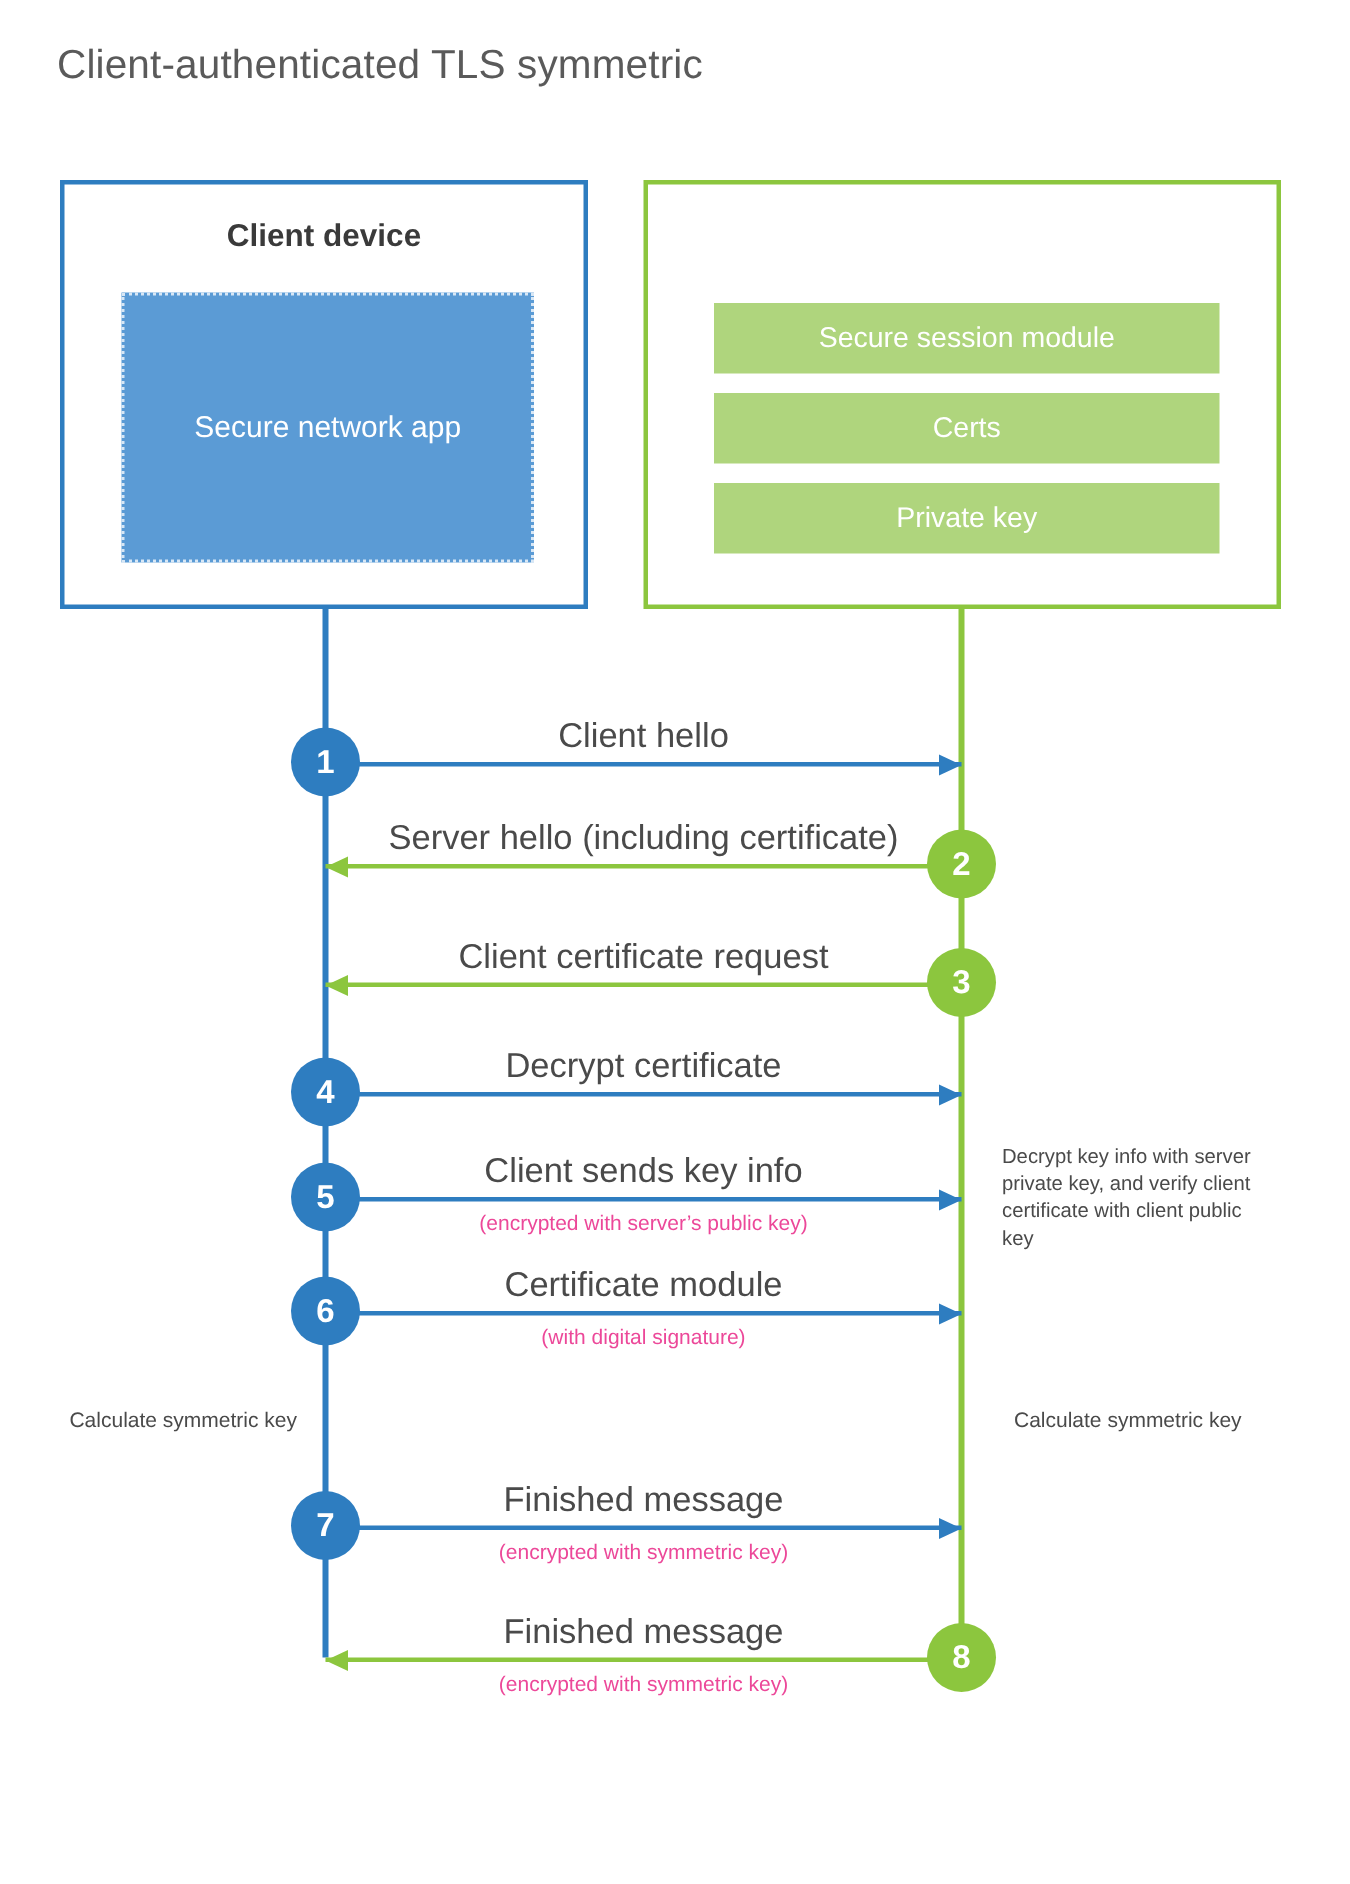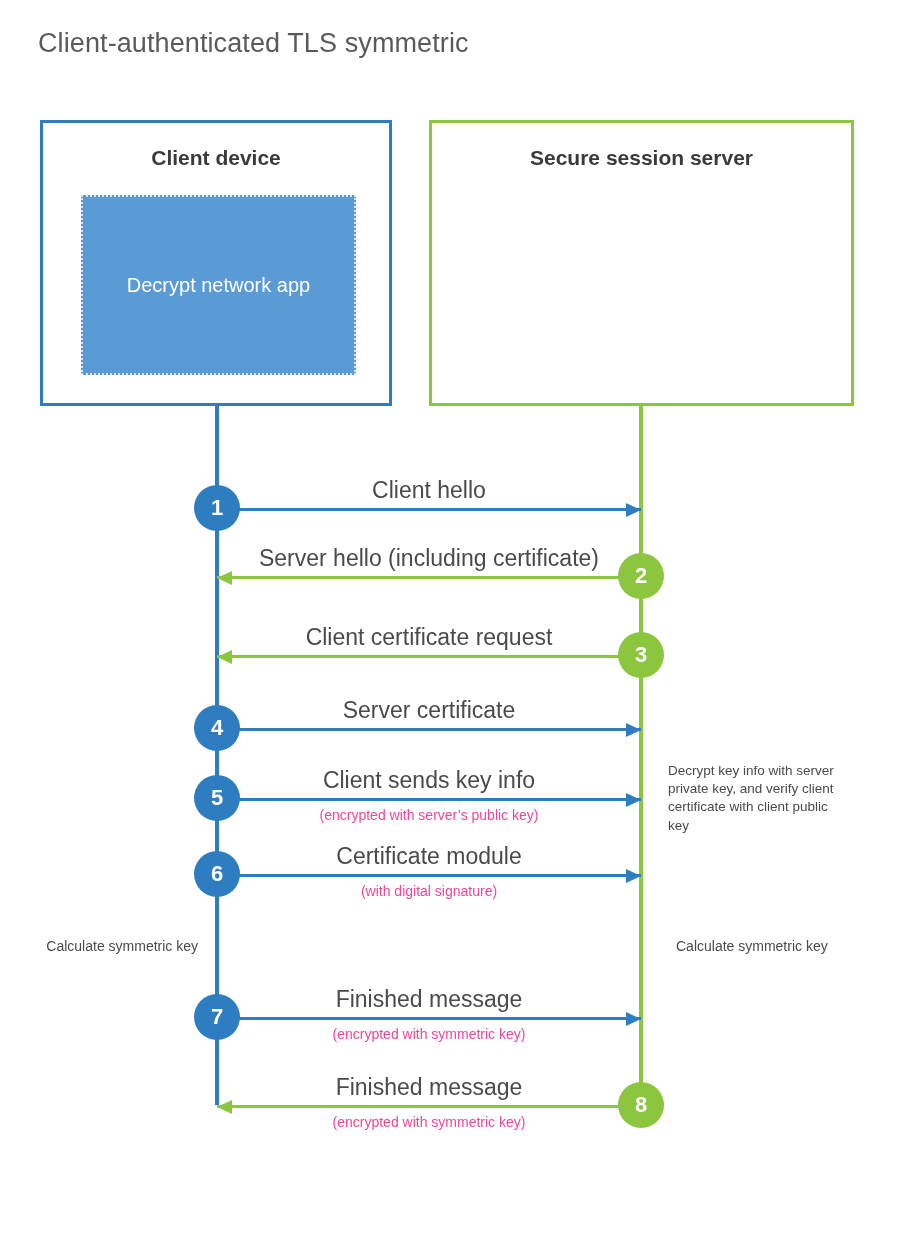--- a/index.html
+++ b/index.html
@@ -207,25 +207,29 @@
     font-size: 14px;
   }
 </style>
 </head>
 <body>
 
 <div id="page-title">Client-authenticated TLS symmetric</div>
 
 <div class="party-box" id="client-box">
   <div class="party-title">Client device</div>
-  <div id="client-app">Decrypt network app</div>
+  <div id="client-app">Secure network app</div>
 </div>
 
 <div class="party-box" id="server-box">
-  <div class="party-title">Secure session server</div>
+  <div id="server-modules">
+    <div class="server-module">Secure session module</div>
+    <div class="server-module">Certs</div>
+    <div class="server-module">Private key</div>
+  </div>
 </div>
 
 <div class="lifeline" id="client-lifeline"></div>
 <div class="lifeline" id="server-lifeline"></div>
 
 <div id="steps-container">
     <div class="step" style="top: 508px;">
       <div class="arrow-line blue"></div>
       <div class="arrow-head right"></div>
       <div class="badge blue">1</div>
@@ -240,21 +244,21 @@
     <div class="step" style="top: 655px;">
       <div class="arrow-line green"></div>
       <div class="arrow-head left"></div>
       <div class="badge green">3</div>
       <div class="msg-label">Client certificate request</div>
     </div>
     <div class="step" style="top: 728px;">
       <div class="arrow-line blue"></div>
       <div class="arrow-head right"></div>
       <div class="badge blue">4</div>
-      <div class="msg-label">Server certificate</div>
+      <div class="msg-label">Decrypt certificate</div>
     </div>
     <div class="step" style="top: 798px;">
       <div class="arrow-line blue"></div>
       <div class="arrow-head right"></div>
       <div class="badge blue">5</div>
       <div class="msg-label">Client sends key info</div>
       <div class="msg-sub">(encrypted with server’s public key)</div>
     </div>
     <div class="step" style="top: 874px;">
       <div class="arrow-line blue"></div>

